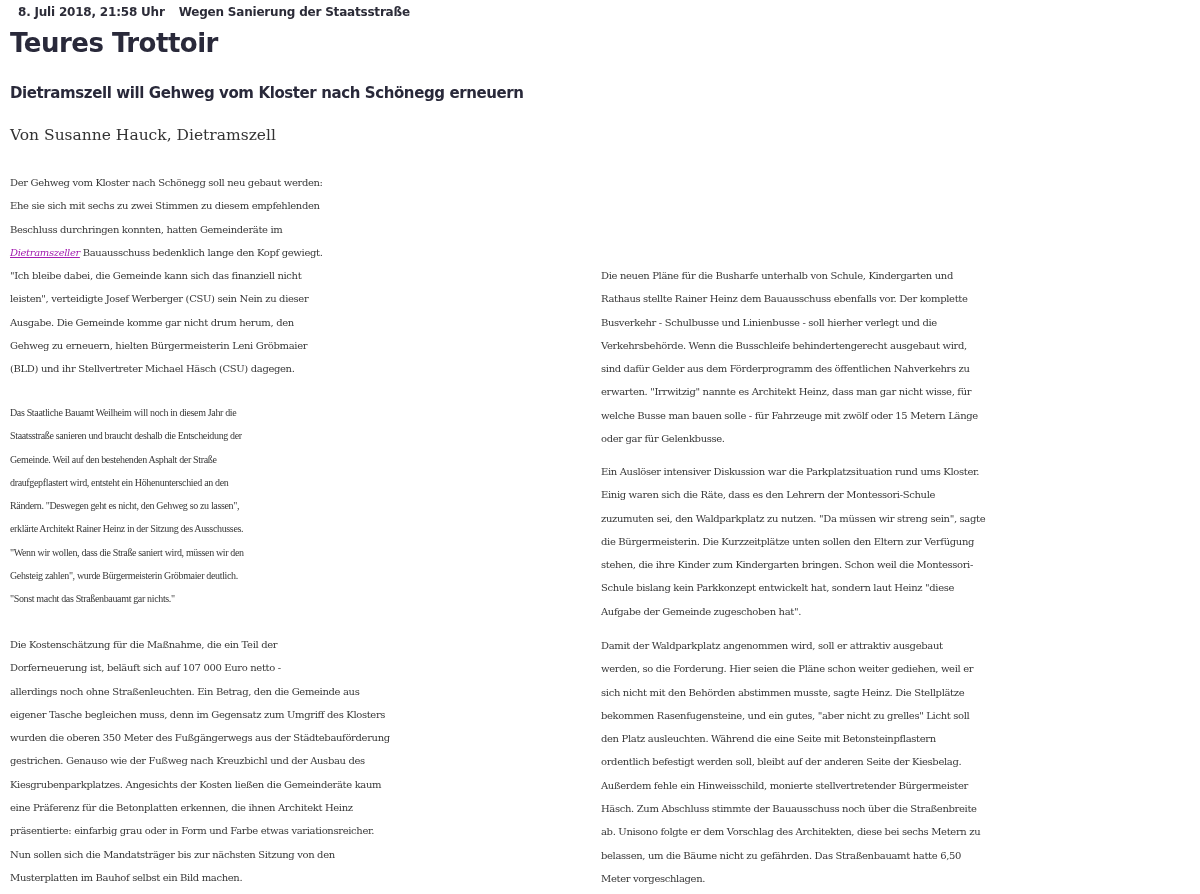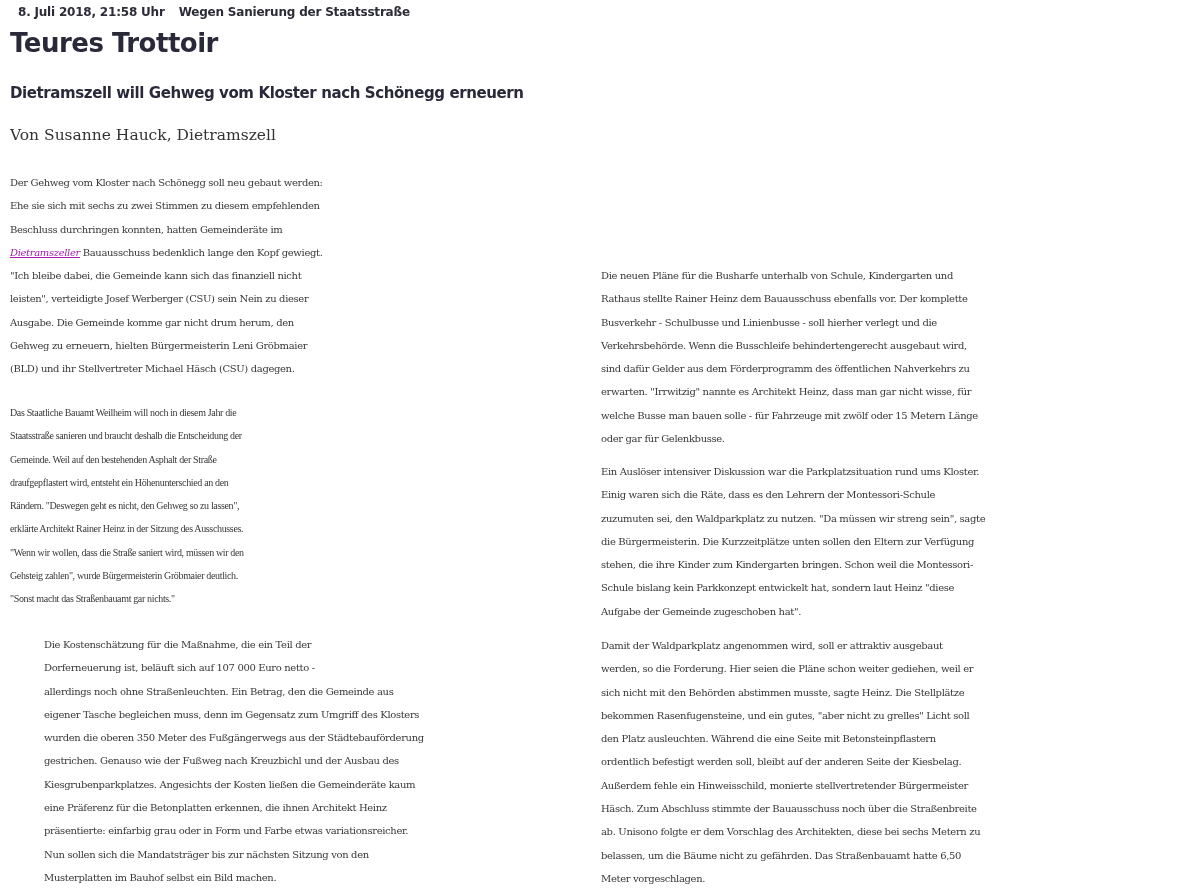--- a/index.html
+++ b/index.html
@@ -71,21 +71,21 @@
     <span class="line">Staatsstraße sanieren und braucht deshalb die Entscheidung der</span>
     <span class="line">Gemeinde. Weil auf den bestehenden Asphalt der Straße</span>
     <span class="line">draufgepflastert wird, entsteht ein Höhenunterschied an den</span>
     <span class="line">Rändern. "Deswegen geht es nicht, den Gehweg so zu lassen",</span>
     <span class="line">erklärte Architekt Rainer Heinz in der Sitzung des Ausschusses.</span>
     <span class="line">"Wenn wir wollen, dass die Straße saniert wird, müssen wir den</span>
     <span class="line">Gehsteig zahlen", wurde Bürgermeisterin Gröbmaier deutlich.</span>
     <span class="line">"Sonst macht das Straßenbauamt gar nichts."</span>
   </p>
 
-  <p class="para serif col-left" style="top:633px;margin-left:34px;">
+  <p class="para serif col-left" style="top:633px;">
     <span class="line">Die Kostenschätzung für die Maßnahme, die ein Teil der</span>
     <span class="line">Dorferneuerung ist, beläuft sich auf 107 000 Euro netto -</span>
     <span class="line">allerdings noch ohne Straßenleuchten. Ein Betrag, den die Gemeinde aus</span>
     <span class="line">eigener Tasche begleichen muss, denn im Gegensatz zum Umgriff des Klosters</span>
     <span class="line">wurden die oberen 350 Meter des Fußgängerwegs aus der Städtebauförderung</span>
     <span class="line">gestrichen. Genauso wie der Fußweg nach Kreuzbichl und der Ausbau des</span>
     <span class="line">Kiesgrubenparkplatzes. Angesichts der Kosten ließen die Gemeinderäte kaum</span>
     <span class="line">eine Präferenz für die Betonplatten erkennen, die ihnen Architekt Heinz</span>
     <span class="line">präsentierte: einfarbig grau oder in Form und Farbe etwas variationsreicher.</span>
     <span class="line">Nun sollen sich die Mandatsträger bis zur nächsten Sitzung von den</span>

